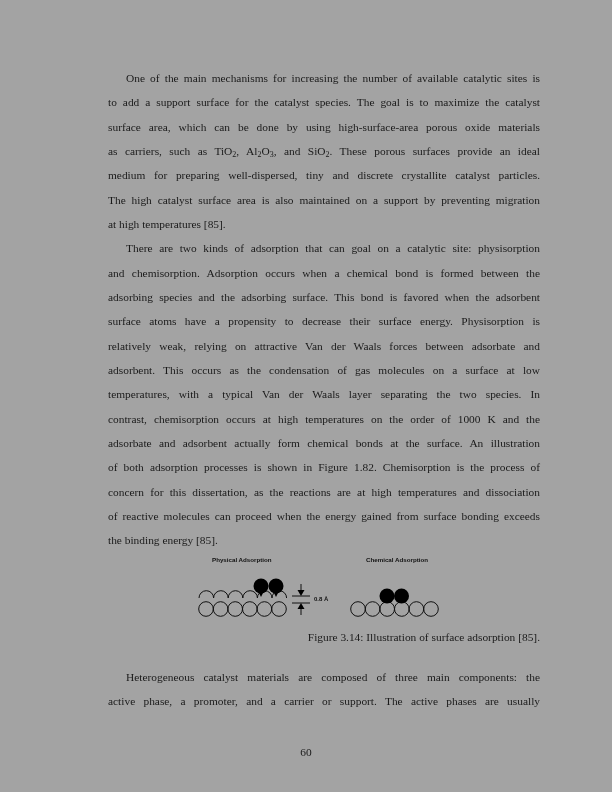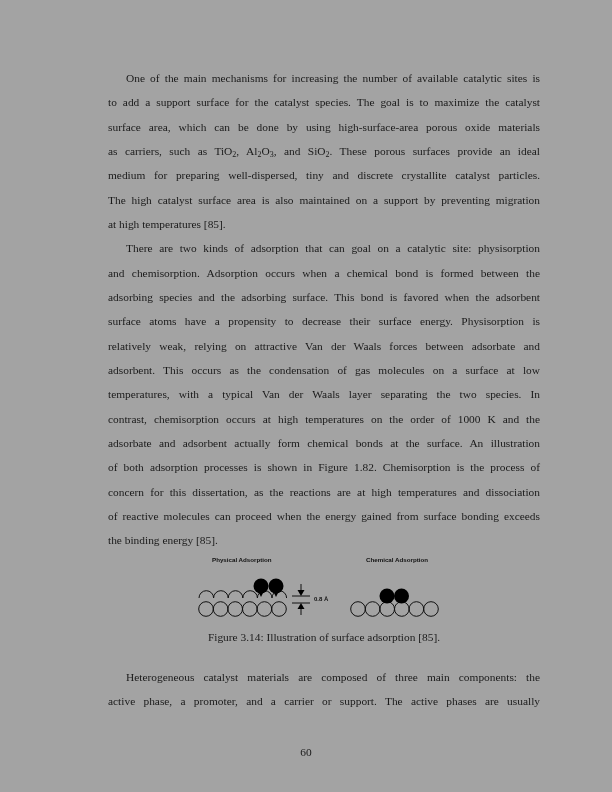--- a/index.html
+++ b/index.html
@@ -17,21 +17,21 @@
   }
   .line.indent { left: 126px; width: 414px; }
   .line.last { text-align-last: left; }
   sub { font-size: 8px; vertical-align: -2px; line-height: 0; }
   .fig { position: absolute; left: 190px; top: 552px; width: 280px; height: 75px; }
   .fig-label {
     position: absolute; font-family: "Liberation Sans", "DejaVu Sans", sans-serif;
     font-weight: bold; font-size: 6.2px; color: #111; white-space: nowrap;
   }
   .caption {
-    position: absolute; left: 108px; width: 432px; top: 630px; text-align: center;
+    position: absolute; left: 108px; width: 432px; top: 630px; text-align: right;
     font-family: "Liberation Serif", "DejaVu Serif", serif; font-size: 11.4px; line-height: 14px;
   }
   .page-num {
     position: absolute; left: 0; width: 612px; top: 746px; text-align: center;
     font-family: "Liberation Serif", "DejaVu Serif", serif; font-size: 11.4px;
   }
 </style>
 </head>
 <body>
 

